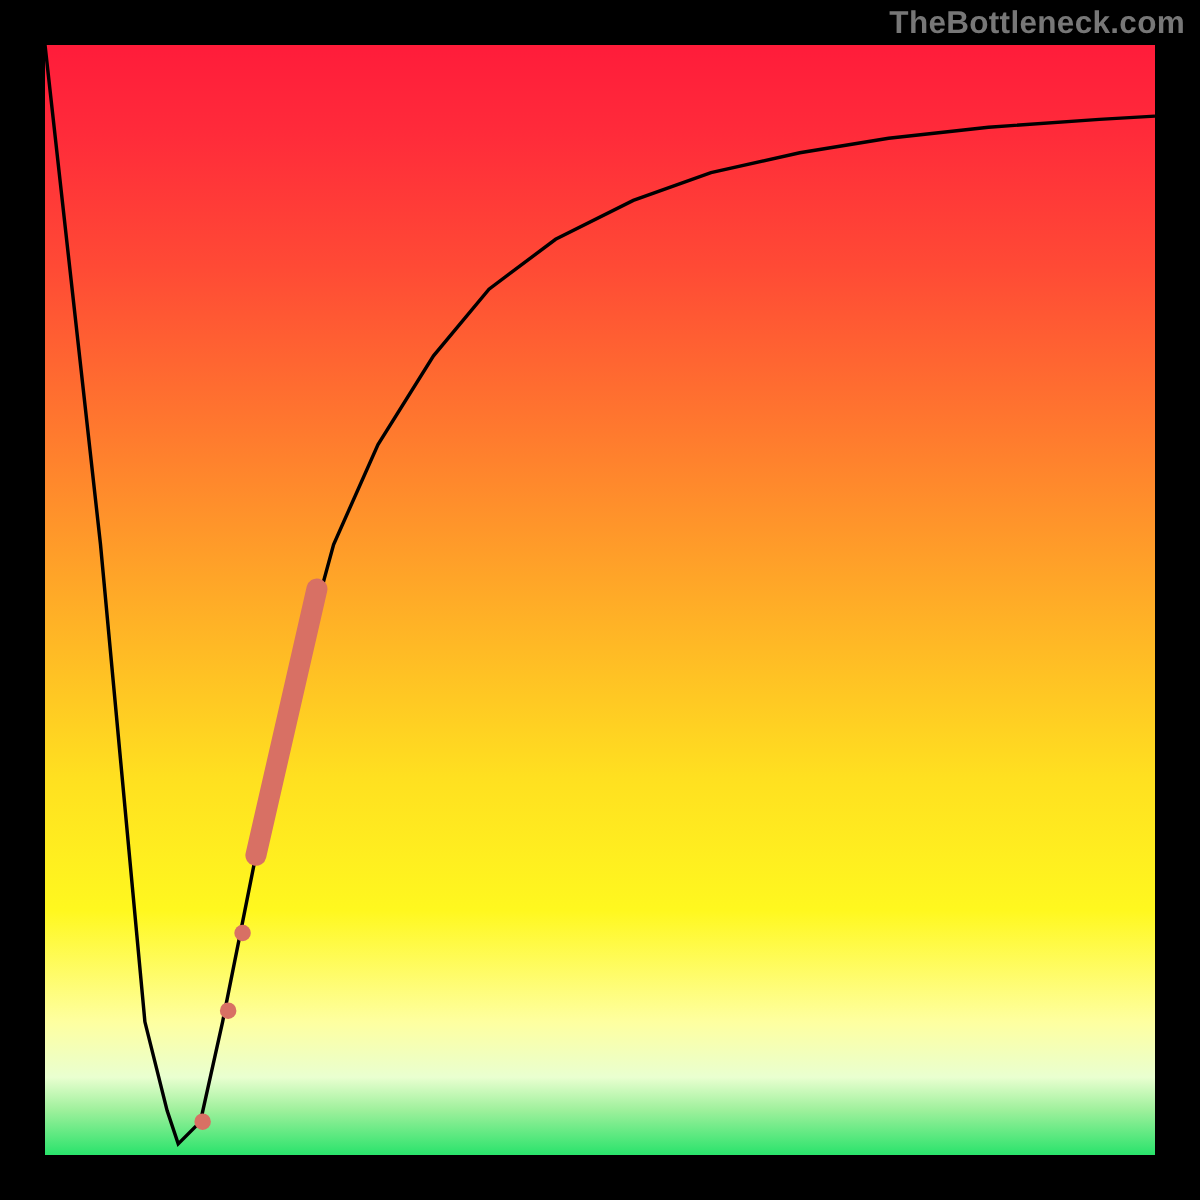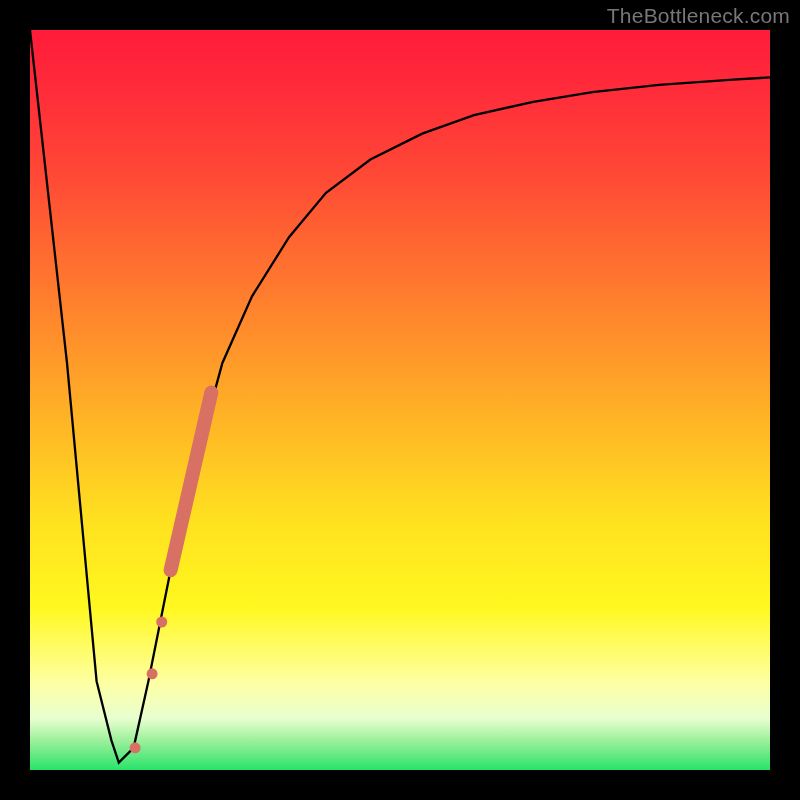--- a/index.html
+++ b/index.html
@@ -39,21 +39,21 @@
       #9df09b 96%,
       #29e36b 100%);
   }
   .watermark {
     position: absolute;
     top: 4px;
     right: 10px;
     color: #777;
     font-size: 21px;
     letter-spacing: 0.2px;
-    font-weight: 400;
+    font-weight: 700;
   }
   svg.curve {
     position: absolute;
     left: 0;
     top: 0;
     width: 740px;
     height: 740px;
   }
 </style>
 </head>

